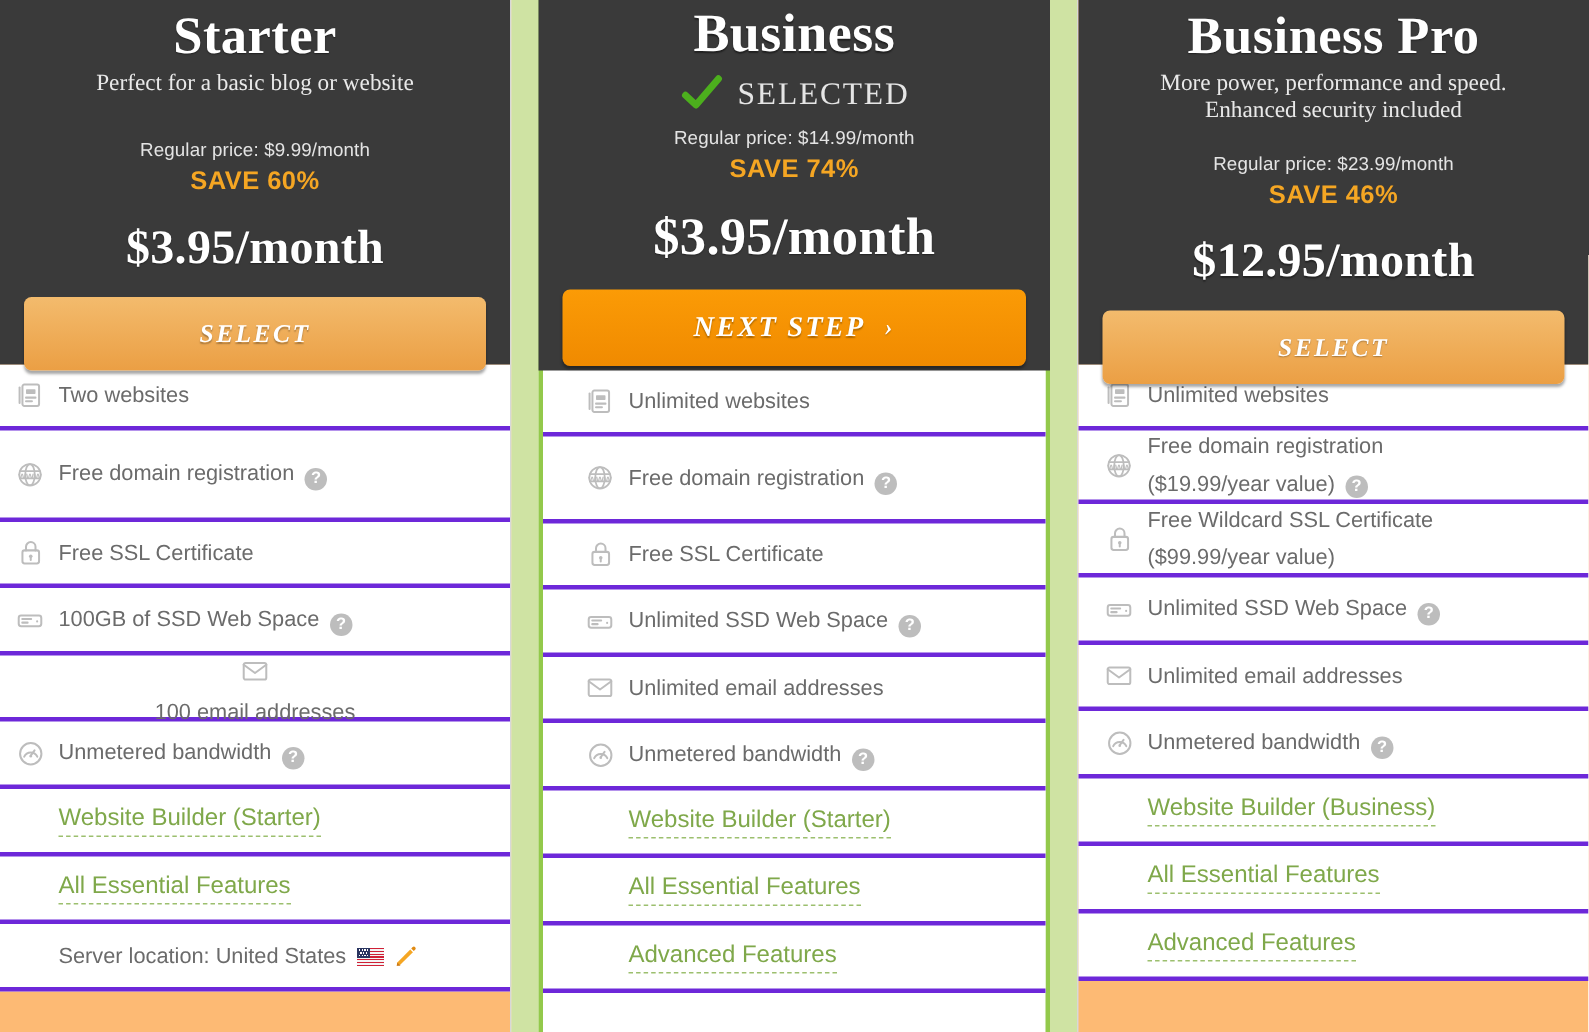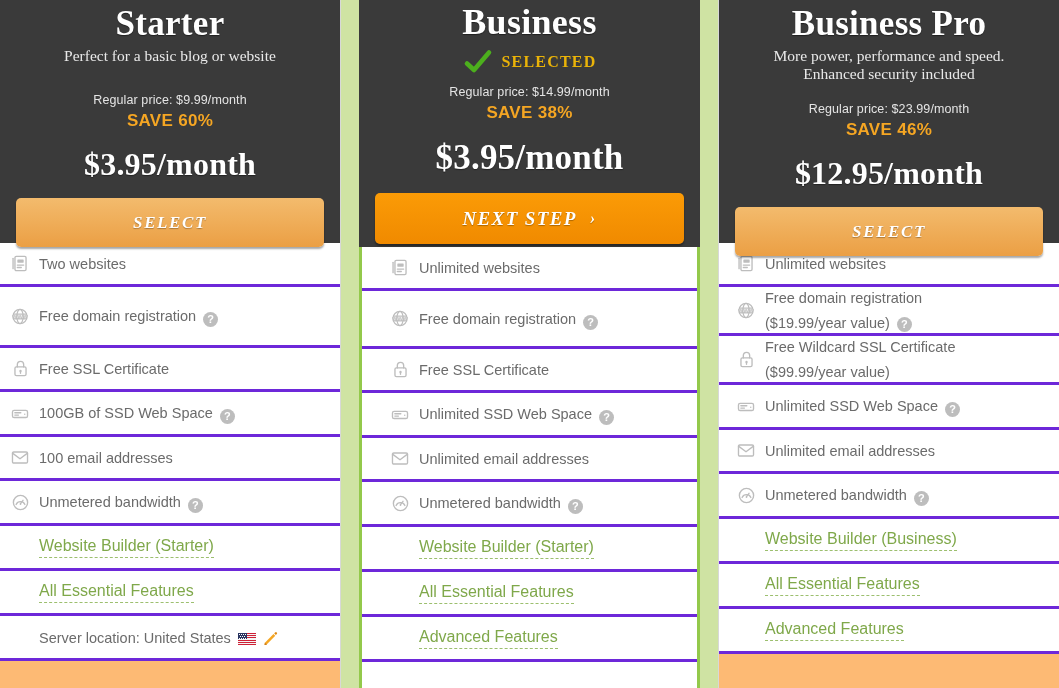--- a/index.html
+++ b/index.html
@@ -81,24 +81,24 @@
     display: flex;
     align-items: center;
     justify-content: center;
     gap: 9px;
     margin-top: 5px;
     height: 34px;
   }
   .check-icon { display: block; }
   .selected-label {
     font-family: "Liberation Serif", serif;
-    font-weight: 700;
-    font-size: 16px;
+    font-weight: 400;
+    font-size: 21px;
     letter-spacing: 1.2px;
-    color: #eab308;
+    color: #e5e5e5;
   }
 
   .reg-price {
     font-size: 12.5px;
     color: #e4e4e4;
     margin-top: 0;
     letter-spacing: .1px;
   }
   .col.c1 .reg-price { margin-top: 28px; }
   .col.c3 .reg-price { margin-top: 19px; }
@@ -287,21 +287,21 @@
                 <line x1="5.5" y1="11" x2="13" y2="11"></line>
                 <line x1="5.5" y1="14" x2="10" y2="14"></line>
                 <circle cx="18" cy="13" r="0.9" fill="#bdbdbd" stroke="none"></circle>
               </svg>
             </span>
             <div class="ftext">
               <span>100GB of SSD Web Space</span>
               <span class="help">?</span>
             </div>
           </div>
-          <div class="frow" style="height: 44px; align-items: center;">
+          <div class="frow" style="height: 44px; align-items: center; flex-direction: column;">
             <span class="ficon">
               <svg width="21" height="19" viewBox="0 0 24 24" fill="none" stroke="#bdbdbd" stroke-width="1.7" stroke-linecap="round" stroke-linejoin="round">
                 <rect x="2.5" y="5" width="19" height="14" rx="1.6"></rect>
                 <path d="M2.5 6.5 12 13.5 21.5 6.5"></path>
               </svg>
             </span>
             <div class="ftext">
               <span>100 email addresses</span>
             </div>
           </div>
@@ -377,21 +377,21 @@
           <div class="plan-title">Business</div>
           <div class="selected-row">
             <span>
               <svg class="check-icon" width="30" height="28" viewBox="0 0 30 28" fill="none" stroke="#4caf1d" stroke-width="4.6" stroke-linecap="round" stroke-linejoin="round">
                 <path d="M4 15.5 11 22 26 4.5"></path>
               </svg>
             </span>
             <span class="selected-label">SELECTED</span>
           </div>
           <div class="reg-price">Regular price: $14.99/month</div>
-          <div class="save">SAVE 38%</div>
+          <div class="save">SAVE 74%</div>
           <div class="big-price">$3.95/month</div>
           <button class="cta next">
             <span>NEXT STEP</span>
             <span class="chev">›</span>
           </button>
         </div>
         <div class="features">
           <div class="frow" style="height: 44px; align-items: center;">
             <span class="ficon">
               <svg width="19" height="19" viewBox="0 0 24 24" fill="none" stroke="#bdbdbd" stroke-width="1.7" stroke-linecap="round" stroke-linejoin="round">

